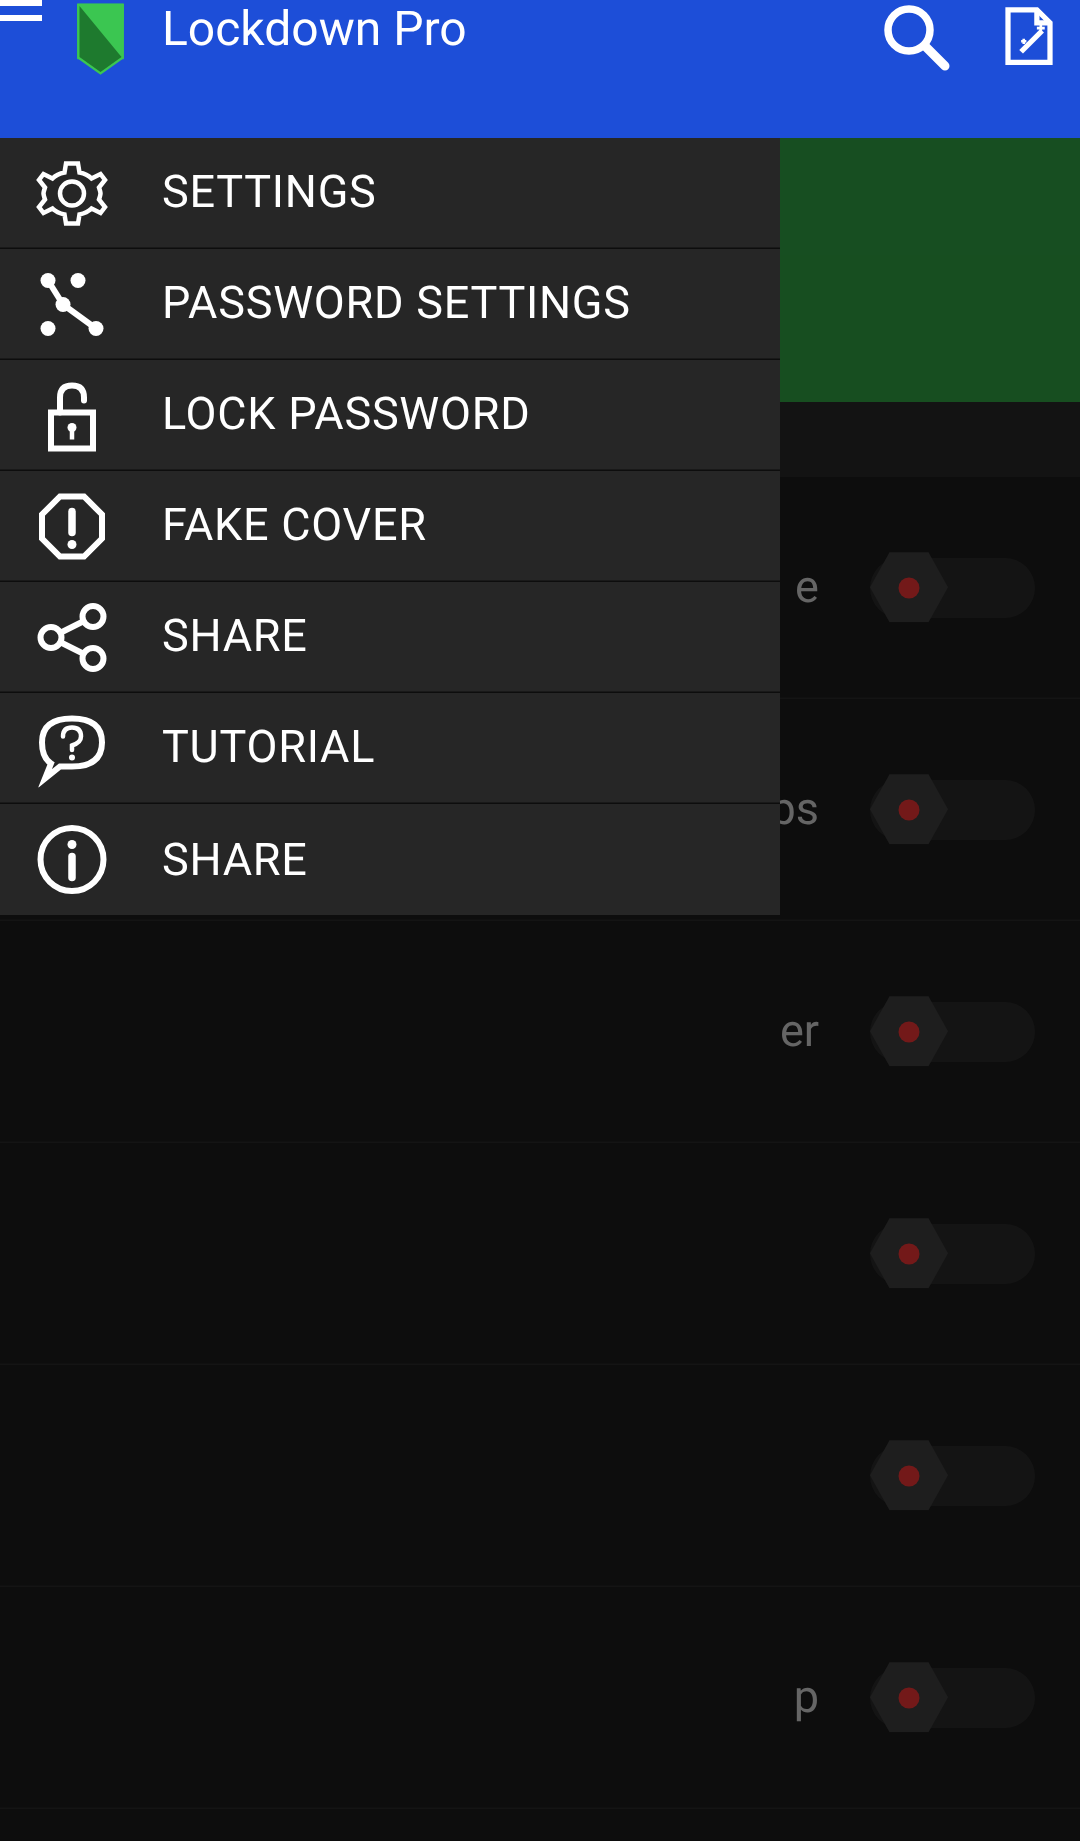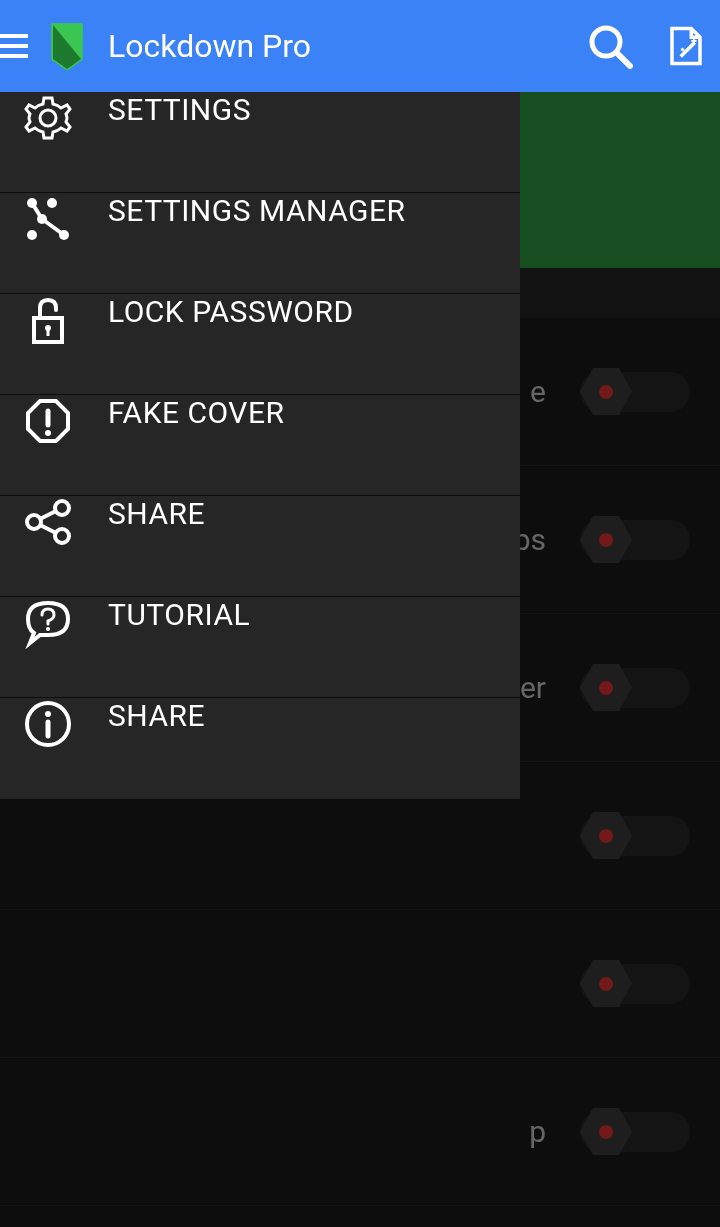--- a/index.html
+++ b/index.html
@@ -13,23 +13,23 @@
   height: 1227px;
   background: #0d0d0d;
   font-family: -apple-system, BlinkMacSystemFont, 'Segoe UI', Roboto, sans-serif;
   overflow: hidden;
   position: relative;
 }
 
 
 .action-bar {
   height: 92px;
-  background: #3b82f6;
-  display: flex;
-  align-items: center;
+  background: #1d4ed8;
+  display: flex;
+  align-items: flex-start;
   padding: 0 10px;
   position: relative;
   z-index: 10;
 }
 
 .hamburger {
   width: 28px;
   height: 4px;
   background: #fff;
   position: relative;
@@ -159,23 +159,23 @@
 .drawer {
   position: absolute;
   top: 92px;
   left: 0;
   width: 520px;
   background: #262626;
   z-index: 20;
 }
 
 .drawer-item {
-  height: 101px;
-  display: flex;
-  align-items: flex-start;
+  height: 74px;
+  display: flex;
+  align-items: center;
   padding: 0 22px;
   border-bottom: 1px solid #0d0d0d;
 }
 
 .drawer-item:last-child {
   border-bottom: none;
 }
 
 .drawer-icon {
   width: 52px;
@@ -306,21 +306,21 @@
       <svg viewBox="0 0 52 52" width="52" height="52">
         <circle cx="10" cy="10" r="5" fill="#fff"></circle>
         <circle cx="30" cy="10" r="5" fill="#fff"></circle>
         <circle cx="20" cy="26" r="5" fill="#fff"></circle>
         <circle cx="42" cy="42" r="5" fill="#fff"></circle>
         <circle cx="10" cy="42" r="5" fill="#fff"></circle>
         <line x1="10" y1="10" x2="20" y2="26" stroke="#fff" stroke-width="4"></line>
         <line x1="20" y1="26" x2="42" y2="42" stroke="#fff" stroke-width="4"></line>
       </svg>
     </div>
-    <span class="drawer-label">SETTINGS MANAGER</span>
+    <span class="drawer-label">PASSWORD SETTINGS</span>
   </div>
 
   <div class="drawer-item">
     <div class="drawer-icon">
       <svg viewBox="0 0 52 52" width="52" height="52">
         <path d="M18 24 L18 14 Q18 6 26 6 Q34 6 34 14 L34 16" fill="none" stroke="#fff" stroke-width="4" stroke-linecap="round"></path>
         <rect x="12" y="24" width="28" height="24" fill="none" stroke="#fff" stroke-width="4"></rect>
         <circle cx="26" cy="34" r="3" fill="#fff"></circle>
         <line x1="26" y1="34" x2="26" y2="42" stroke="#fff" stroke-width="3"></line>
       </svg>

